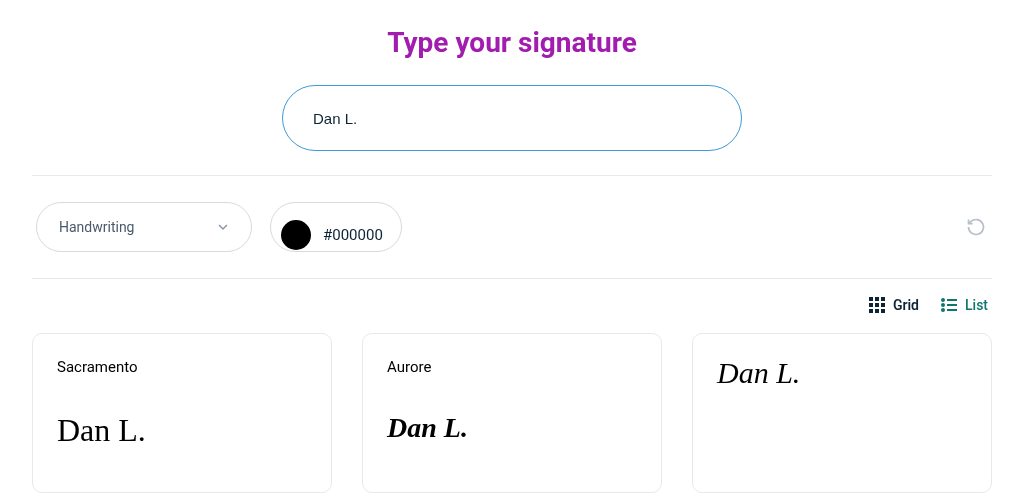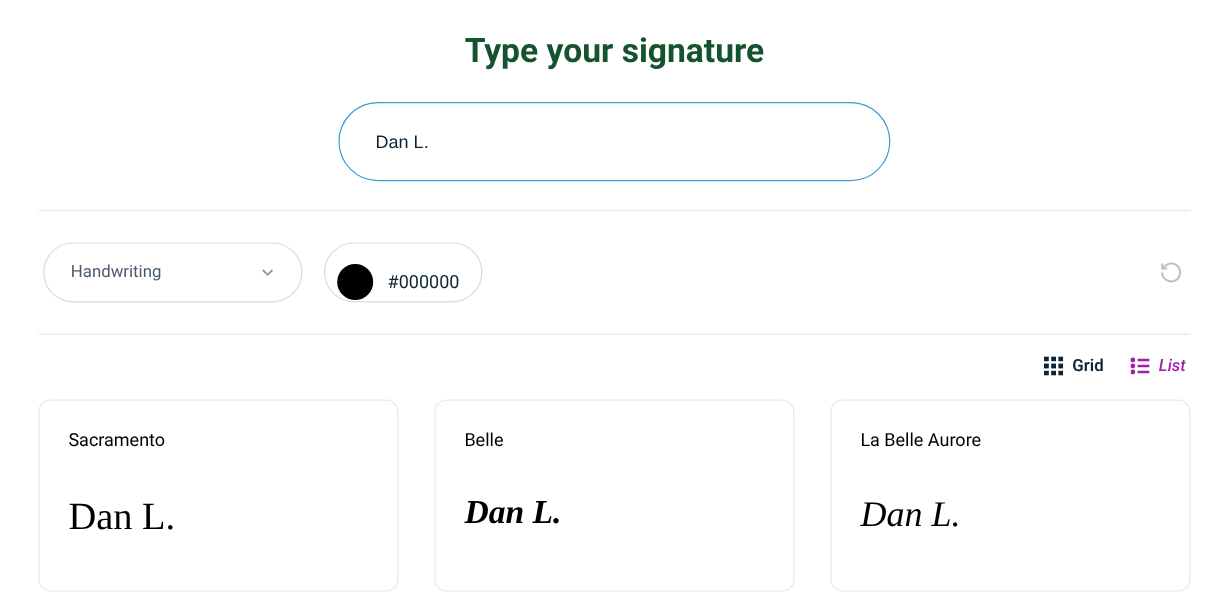--- a/index.html
+++ b/index.html
@@ -11,21 +11,21 @@
       height: 501px;
       overflow: hidden;
     }
     .container {
       padding: 20px 32px 0;
     }
     .title {
       text-align: center;
       font-size: 28px;
       font-weight: 700;
-      color: #14532d;
+      color: #a21caf;
       margin-top: 6px;
       margin-bottom: 26px;
     }
     .input-wrap {
       display: flex;
       justify-content: center;
       margin-bottom: 24px;
     }
     .sig-input {
       width: 460px;
@@ -101,21 +101,21 @@
     }
     .view-opt {
       display: flex;
       align-items: center;
       gap: 8px;
       font-size: 14px;
       font-weight: 600;
       cursor: pointer;
     }
     .view-opt.active { color: #0d2436; }
-    .view-opt.inactive { color: #a21caf; font-weight: 500; font-style: italic; }
+    .view-opt.inactive { color: #0f766e; font-weight: 500; }
     .cards {
       display: flex;
       gap: 30px;
     }
     .card {
       flex: 1;
       border: 1px solid #e6e9ec;
       border-radius: 10px;
       padding: 24px 24px 10px;
       min-height: 160px;
@@ -212,24 +212,23 @@
   </div>
 
   <div class="cards">
 
     <div class="card">
       <div class="font-name">Sacramento</div>
       <div class="sig-preview f-sacramento">Dan L.</div>
     </div>
 
     <div class="card">
-      <div class="font-name">Belle</div>
+      <div class="font-name">Aurore</div>
       <div class="sig-preview f-kalam">Dan L.</div>
     </div>
 
     <div class="card">
-      <div class="font-name">La Belle Aurore</div>
       <div class="sig-preview f-labelle">Dan L.</div>
     </div>
 
   </div>
 
 </div>
 
 </body></html>

